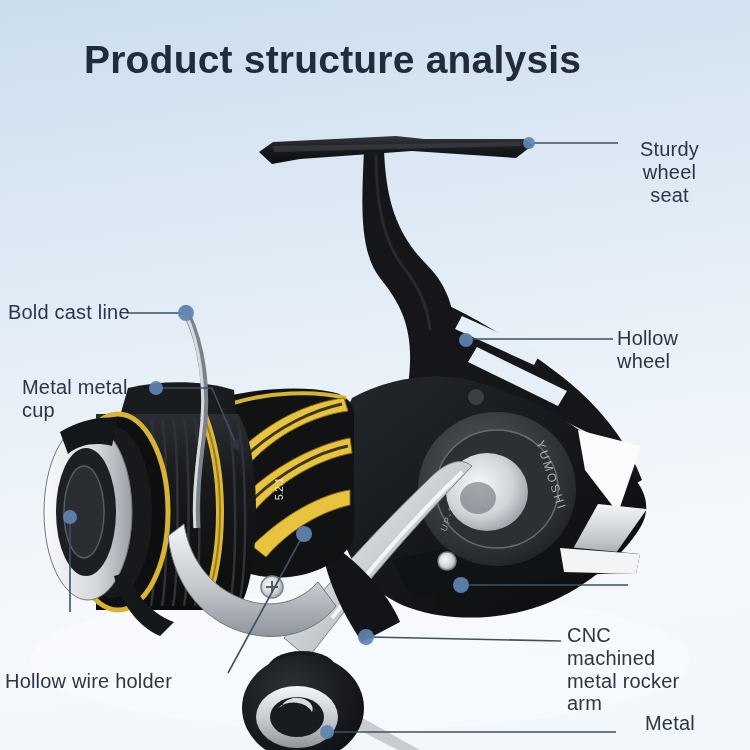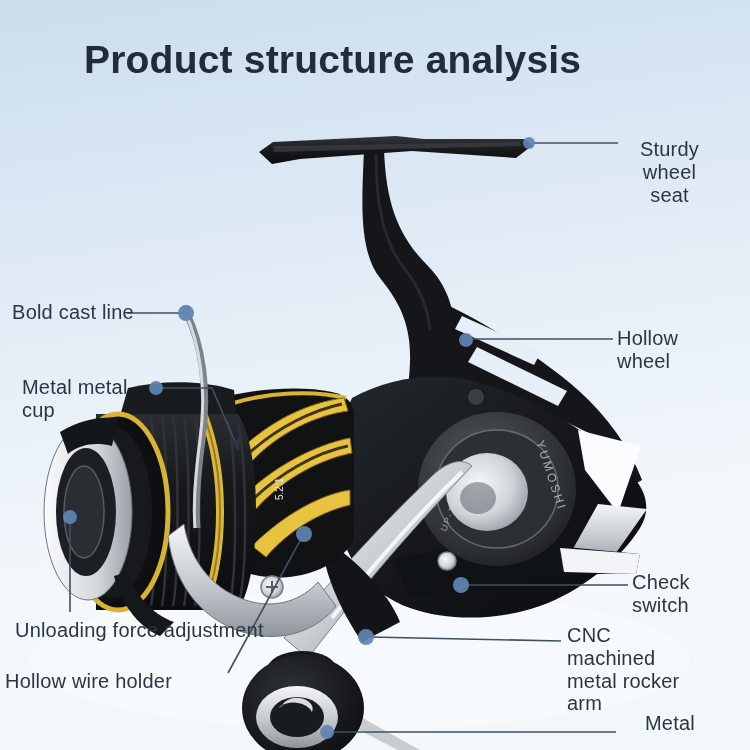--- a/index.html
+++ b/index.html
@@ -200,25 +200,23 @@
       <circle cx="366" cy="637" r="8" fill="#6084b2" opacity="0.92"></circle>
       <polyline points="228,673 302,537" fill="none" stroke="#3e5063" stroke-width="1.6"></polyline>
       <circle cx="304" cy="534" r="8" fill="#6084b2" opacity="0.92"></circle>
       <polyline points="331,732 616,732" fill="none" stroke="#3e5063" stroke-width="1.6"></polyline>
       <circle cx="327" cy="732" r="7" fill="#6084b2" opacity="0.92"></circle>
     </svg>
 
   <div class="callout" style="left: 622px; top: 126px; width: 95px; text-align: center; margin-top: 12px;">Sturdy
 wheel
 seat</div>
-  <div class="callout" style="left: 8px; top: 301px; width: 130px; text-align: center;">Bold cast line</div>
+  <div class="callout" style="left: 8px; top: 301px; width: 130px; text-align: left;">Bold cast line</div>
   <div class="callout" style="left: 22px; top: 376px; width: 140px; text-align: left;">Metal metal cup</div>
   <div class="callout" style="left: 617px; top: 327px; width: 120px; text-align: left;">Hollow wheel</div>
-  <div class="callout" style="left: 632px; top: 571px; width: 118px; text-align: left;">Check switch</div>
-  <div class="callout" style="left: 15px; top: 619px; width: 270px; text-align: left;">Unloading force adjustment</div>
   <div class="callout" style="left: 5px; top: 670px; width: 230px; text-align: left;">Hollow wire holder</div>
   <div class="callout" style="left: 567px; top: 624px; width: 130px; text-align: left;">CNC
 machined
 metal rocker
 arm</div>
   <div class="callout" style="left: 645px; top: 712px; width: 60px; text-align: left;">Metal</div>
 
 </div>
 
 </body></html>

